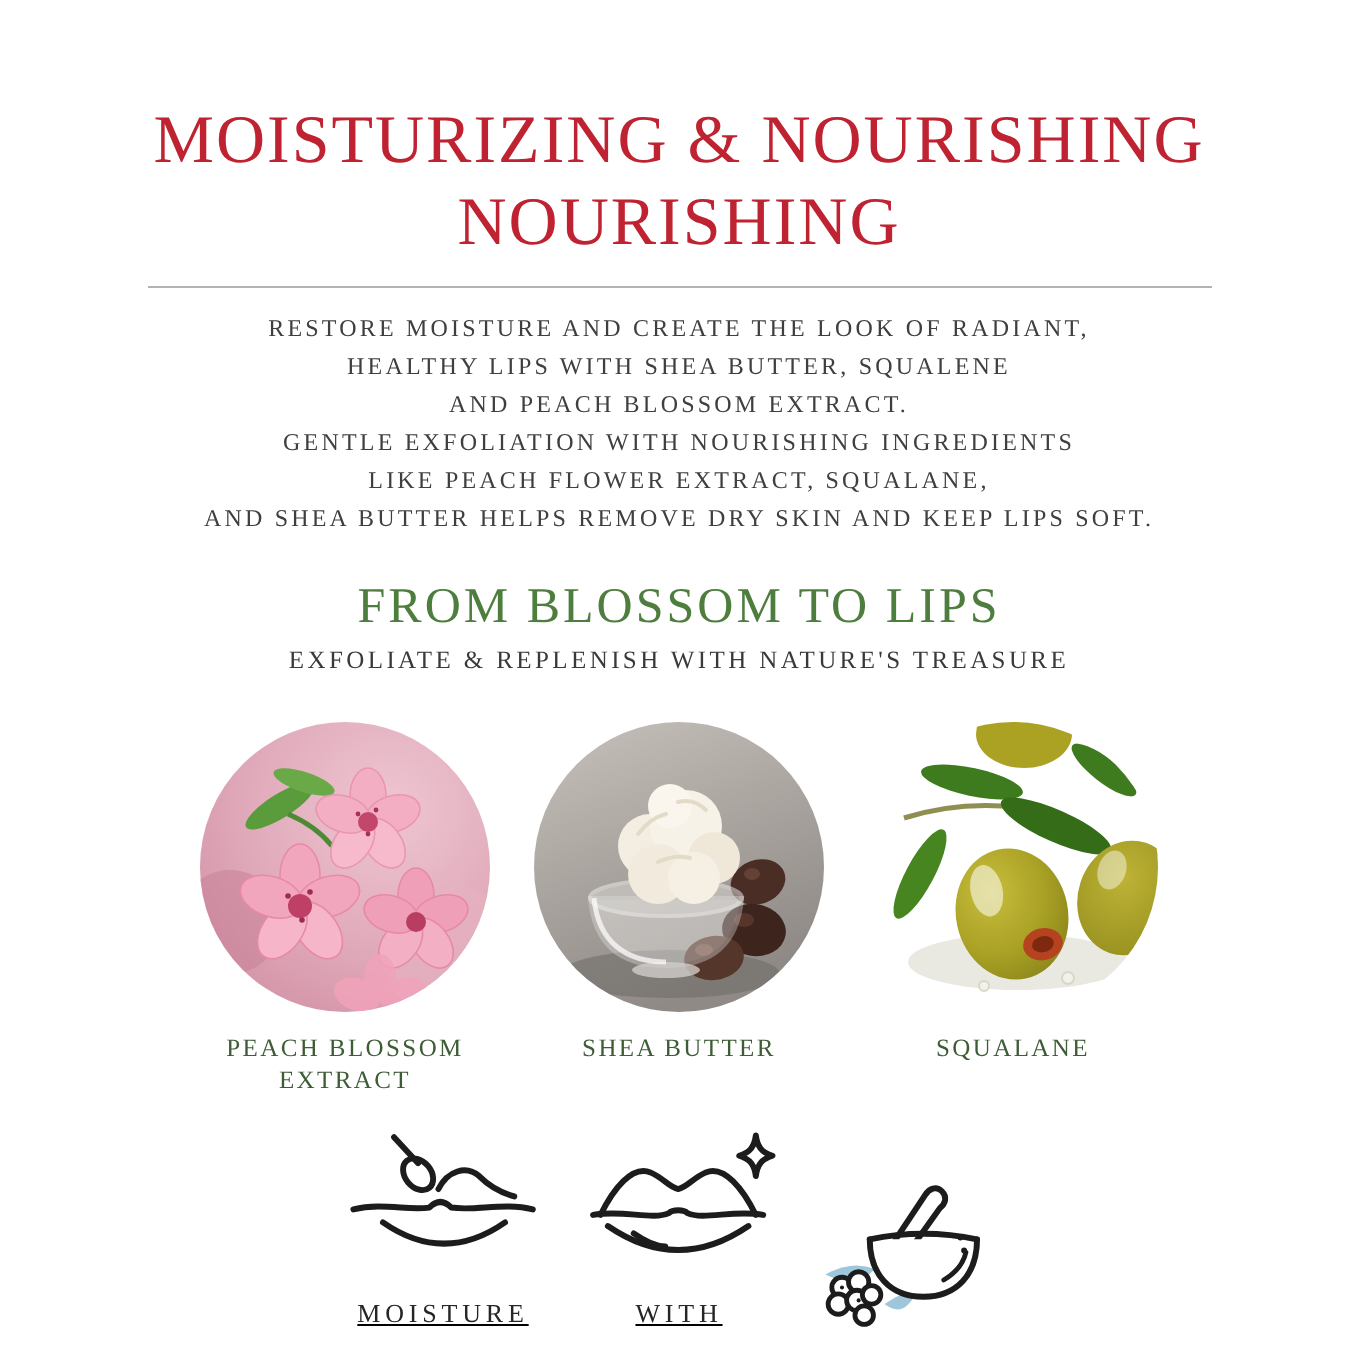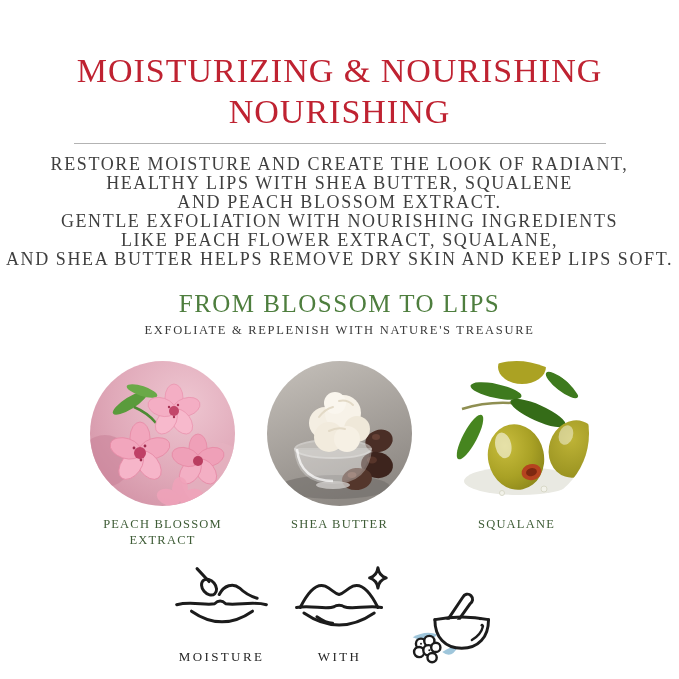--- a/index.html
+++ b/index.html
@@ -25,42 +25,42 @@
   }
   .divider {
     width: 532px;
     margin: 10px auto 0 auto;
     border: none;
     border-top: 1px solid #b3b3b3;
     height: 0;
   }
   .description {
     margin-top: 11px;
-    font-size: 18px;
+    font-size: 12px;
     line-height: 19px;
     letter-spacing: 1.6px;
     color: #3f3f3f;
   }
   .garden-heading {
     margin-top: 21px;
     font-size: 25px;
     letter-spacing: 1.5px;
     color: #4E7E3E;
     font-weight: 400;
   }
   .garden-subheading {
     margin-top: 5px;
     font-size: 12.5px;
     letter-spacing: 1.7px;
     color: #3a3a3a;
   }
   .circles-row {
     display: flex;
     justify-content: center;
-    gap: 32px;
+    gap: 22px;
     margin-top: 23px;
   }
   .ingredient-cell { width: 145px; }
   .photo-circle {
     width: 145px;
     height: 145px;
     border-radius: 50%;
     overflow: hidden;
     display: block;
   }
@@ -80,20 +80,21 @@
     justify-content: center;
     align-items: flex-end;
     gap: 10px;
     margin-top: 16px;
   }
   .benefit-cell {
     width: 108px;
     display: flex;
     flex-direction: column;
     align-items: center;
+    text-decoration: underline;
   }
   .benefit-icon { height: 74px; display: flex; align-items: center; justify-content: center; }
   .benefit-label {
     margin-top: 11px;
     font-size: 13px;
     letter-spacing: 2.4px;
     color: #262626;
   }
 </style>
 </head>

